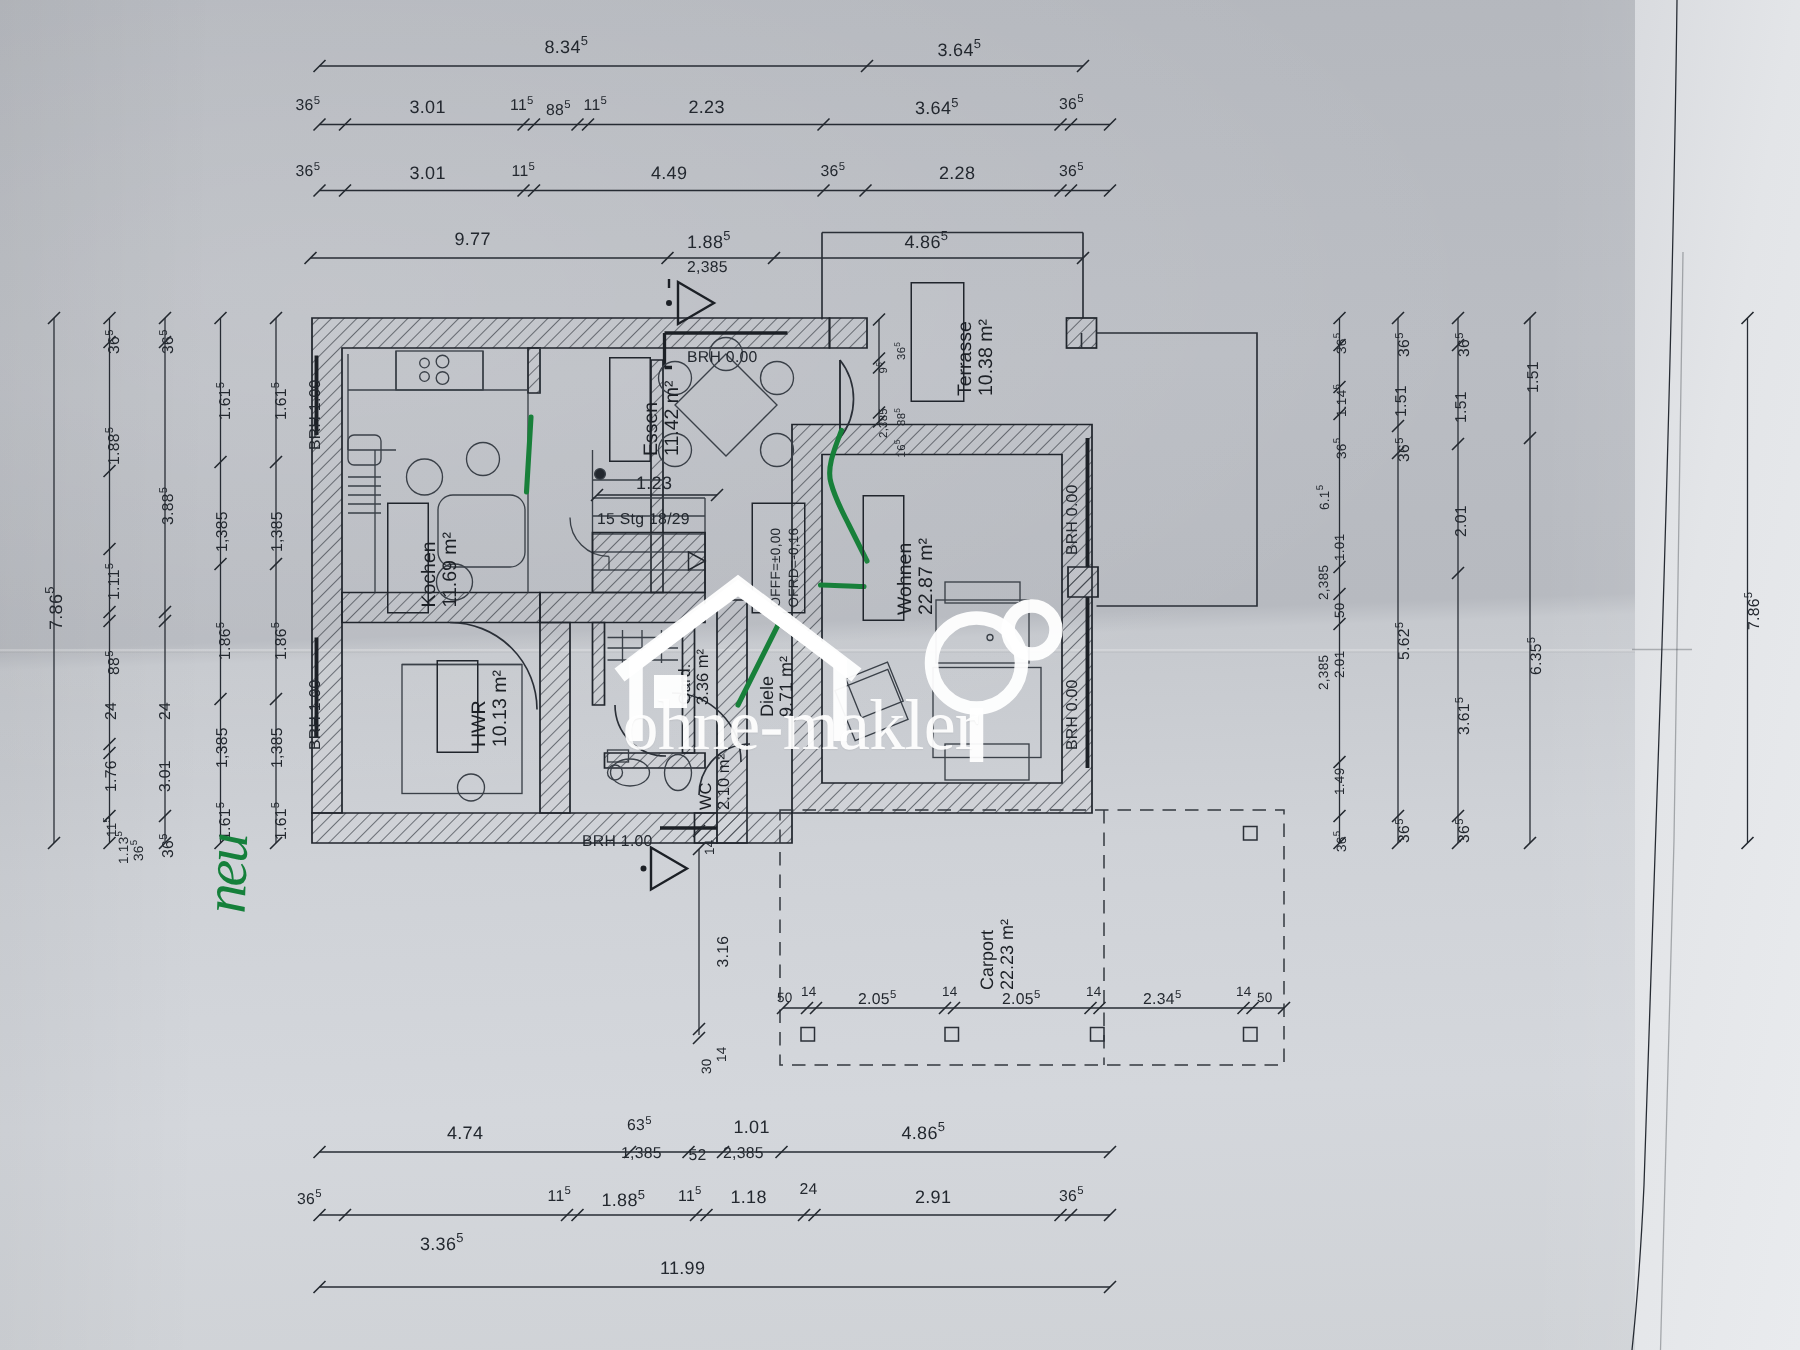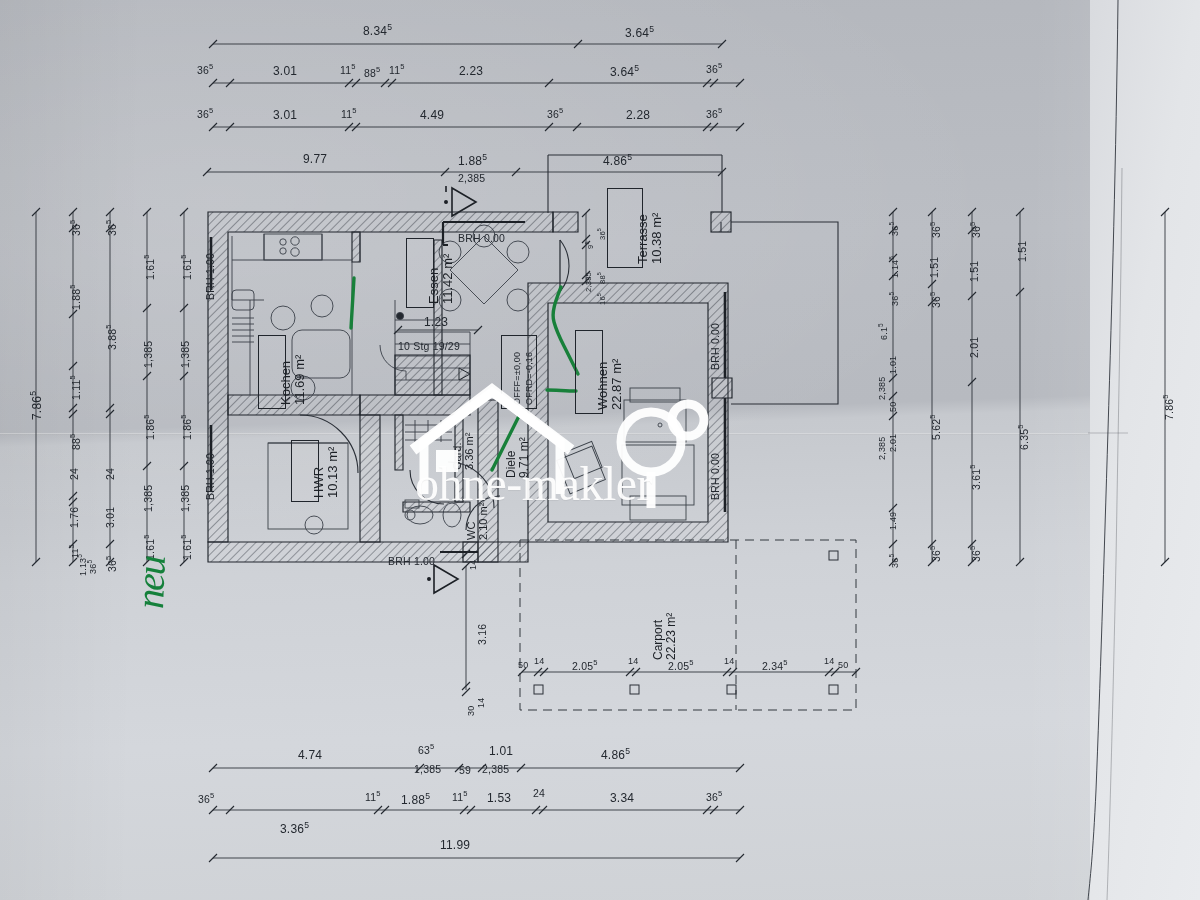--- a/index.html
+++ b/index.html
@@ -476,21 +476,21 @@
   <div class="t sm" style="left:340px;top:62px">11<span class="sup">5</span></div>
   <div class="t sm" style="left:364px;top:65px">88<span class="sup">5</span></div>
   <div class="t sm" style="left:389px;top:62px">11<span class="sup">5</span></div>
   <div class="t" style="left:459px;top:64px">2.23</div>
   <div class="t" style="left:610px;top:63px">3.64<span class="sup">5</span></div>
   <div class="t sm" style="left:706px;top:61px">36<span class="sup">5</span></div>
 
   <div class="t sm" style="left:197px;top:106px">36<span class="sup">5</span></div>
   <div class="t" style="left:273px;top:108px">3.01</div>
   <div class="t sm" style="left:341px;top:106px">11<span class="sup">5</span></div>
-  <div class="t" style="left:420px;top:108px">4.49</div>
+  <div class="t" style="left:434px;top:108px">4.49</div>
   <div class="t sm" style="left:547px;top:106px">36<span class="sup">5</span></div>
   <div class="t" style="left:626px;top:108px">2.28</div>
   <div class="t sm" style="left:706px;top:106px">36<span class="sup">5</span></div>
 
   <div class="t" style="left:303px;top:152px">9.77</div>
   <div class="t" style="left:458px;top:152px">1.88<span class="sup">5</span></div>
   <div class="t sm" style="left:458px;top:172px">2,385</div>
   <div class="t" style="left:603px;top:152px">4.86<span class="sup">5</span></div>
 
   <div class="roombox" style="left:258px;top:335px;width:26px;height:72px"></div>
@@ -553,21 +553,21 @@
   </div>
 
   <div class="t sm" style="left:458px;top:232px">BRH 0.00</div>
   <div class="t sm" style="left:388px;top:555px">BRH 1.00</div>
   <div class="t sm rot90" style="left:204px;top:300px">BRH 1.00</div>
   <div class="t sm rot90" style="left:204px;top:500px">BRH 1.00</div>
   <div class="t sm rot90" style="left:709px;top:370px">BRH 0.00</div>
   <div class="t sm rot90" style="left:709px;top:500px">BRH 0.00</div>
 
   <div class="t" style="left:424px;top:315px">1.23</div>
-  <div class="t sm" style="left:398px;top:340px">10 Stg 19/29</div>
+  <div class="t sm" style="left:398px;top:340px">15 Stg 18/29</div>
 
   <div class="roombox" style="left:501px;top:335px;width:34px;height:72px"></div>
   <div class="t xs rot90" style="left:512px;top:405px">OFFF=±0,00</div>
   <div class="t xs rot90" style="left:524px;top:405px">OFRD=-0,16</div>
 
   <div class="t xxs rot90" style="left:596px;top:240px">36<span class="sup">5</span></div>
   <div class="t xxs rot90" style="left:596px;top:284px">88<span class="sup">5</span></div>
   <div class="t xxs rot90" style="left:596px;top:305px">16<span class="sup">5</span></div>
   <div class="t xxs rot90" style="left:584px;top:249px">9<span class="sup">5</span></div>
   <div class="t xxs rot90" style="left:584px;top:292px">2,385</div>
@@ -643,33 +643,33 @@
   <div class="t xs" style="left:838px;top:660px">50</div>
 
   <div class="t sm rot90" style="left:476px;top:645px">3.16</div>
   <div class="t xs rot90" style="left:476px;top:708px">14</div>
   <div class="t xs rot90" style="left:466px;top:716px">30</div>
   <div class="t xs rot90" style="left:468px;top:570px">14</div>
 
   <div class="t" style="left:298px;top:748px">4.74</div>
   <div class="t sm" style="left:418px;top:742px">63<span class="sup">5</span></div>
   <div class="t sm" style="left:414px;top:763px">1,385</div>
-  <div class="t sm" style="left:459px;top:764px">59</div>
+  <div class="t sm" style="left:459px;top:764px">52</div>
   <div class="t" style="left:489px;top:744px">1.01</div>
   <div class="t sm" style="left:482px;top:763px">2,385</div>
   <div class="t" style="left:601px;top:746px">4.86<span class="sup">5</span></div>
 
   <div class="t sm" style="left:198px;top:791px">36<span class="sup">5</span></div>
   <div class="t" style="left:280px;top:820px">3.36<span class="sup">5</span></div>
   <div class="t sm" style="left:365px;top:789px">11<span class="sup">5</span></div>
   <div class="t" style="left:401px;top:791px">1.88<span class="sup">5</span></div>
   <div class="t sm" style="left:452px;top:789px">11<span class="sup">5</span></div>
-  <div class="t" style="left:487px;top:791px">1.53</div>
+  <div class="t" style="left:487px;top:791px">1.18</div>
   <div class="t sm" style="left:533px;top:787px">24</div>
-  <div class="t" style="left:610px;top:791px">3.34</div>
+  <div class="t" style="left:610px;top:791px">2.91</div>
   <div class="t sm" style="left:706px;top:789px">36<span class="sup">5</span></div>
 
   <div class="t" style="left:440px;top:838px">11.99</div>
 
   <div class="neu" style="left:126px;top:608px">neu</div>
 
   <div class="wm">
     <svg width="1200" height="130" viewBox="0 0 1200 130">
       <g fill="none" stroke="rgba(255,255,255,.95)" stroke-width="9">
         <path d="M424,96 L424,44 L492,-6 L560,44 L560,96" fill="none"></path>

